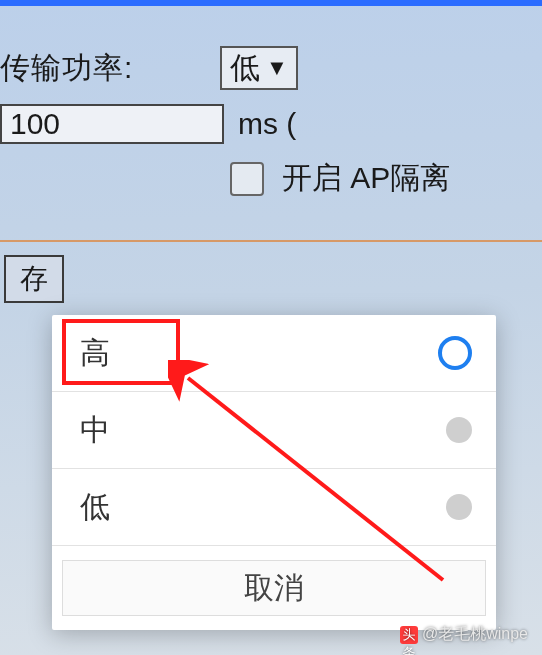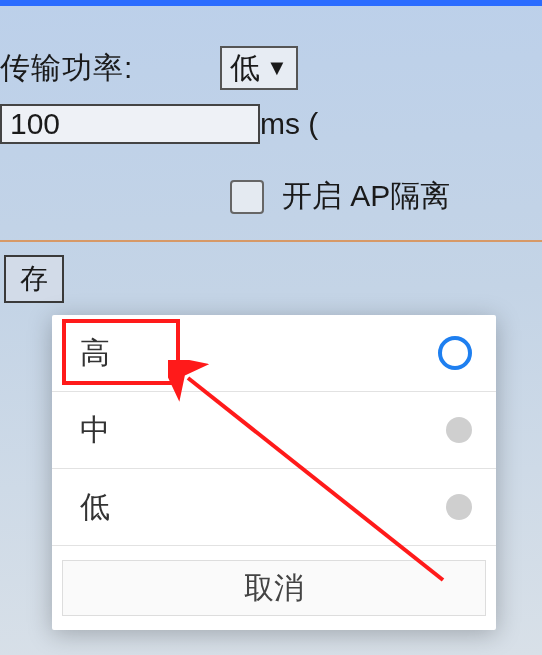--- a/index.html
+++ b/index.html
@@ -5,23 +5,23 @@
   html,body{margin:0;padding:0;width:542px;height:655px;overflow:hidden;font-family:"Microsoft YaHei","SimSun",sans-serif;background:#c8d4e8;}
   .page{position:relative;width:542px;height:655px;background:linear-gradient(178deg,#bcd0ea 0%,#c4d4e6 45%,#d8e0e8 100%);}
   
   .topbar{position:absolute;left:0;top:0;width:100%;height:6px;background:#2b6cff;}
   
   .form{position:absolute;left:0;top:40px;width:542px;}
   .row{display:flex;align-items:center;height:56px;}
   .lbl{width:220px;font-size:30px;color:#1a1a1a;letter-spacing:1px;}
   .dropdown{display:inline-flex;align-items:center;height:40px;border:2px solid #555;background:#e7ecf3;padding:0 8px;font-size:30px;color:#1a1a1a;}
   .dropdown .tri{margin-left:6px;font-size:22px;}
-  .txtinput{width:260px;height:40px;border:2px solid #444;background:#eef1f6;font-size:30px;color:#1a1a1a;padding:0 8px;box-sizing:border-box;}
-  .unit{font-size:30px;color:#1a1a1a;}
-  .cbrow{display:flex;align-items:center;margin-top:24px;padding-left:230px;}
+  .txtinput{width:224px;height:40px;border:2px solid #444;background:#eef1f6;font-size:30px;color:#1a1a1a;padding:0 8px;box-sizing:border-box;}
+  .unit{font-size:30px;color:#1a1a1a;margin-left:14px;}
+  .cbrow{display:flex;align-items:center;margin-top:6px;padding-left:230px;}
   .cb{width:30px;height:30px;border:2px solid #666;border-radius:4px;background:#e4eaf1;margin-right:18px;}
   .cblbl{font-size:30px;color:#1a1a1a;}
   .hr{position:absolute;left:0;top:240px;width:100%;height:2px;background:#e08030;opacity:.7;}
   
   .btns{position:absolute;left:0;top:255px;display:flex;gap:18px;padding-left:4px;}
   .btn{height:44px;padding:0 14px;border:2px solid #3a3a3a;background:#d2dbe8;font-size:28px;color:#1a1a1a;display:flex;align-items:center;}
   
   .popup{position:absolute;left:52px;top:315px;width:444px;background:#fff;border-radius:2px;box-shadow:0 4px 24px rgba(0,0,0,.25);}
   .opt{position:relative;height:76px;display:flex;align-items:center;padding:0 28px;font-size:30px;color:#333;border-bottom:1px solid #e2e2e2;}
   .opt:last-of-type{border-bottom:none;}
@@ -92,13 +92,16 @@
   <div class="redbox"></div>
   <svg class="arrow" viewBox="0 0 290 230">
     <defs>
       <marker id="ah" markerWidth="12" markerHeight="12" refX="2" refY="6" orient="auto">
         <path d="M0,0 L12,6 L0,12 L3,6 Z" fill="#ff1a1a"></path>
       </marker>
     </defs>
     <line x1="275" y1="220" x2="20" y2="18" stroke="#ff1a1a" stroke-width="4" marker-end="url(#ah)"></line>
   </svg>
 
+  <div class="wm">
+    <span class="logo">头条</span><span>@老毛桃winpe</span>
+  </div>
 </div>
 
 </body></html>

